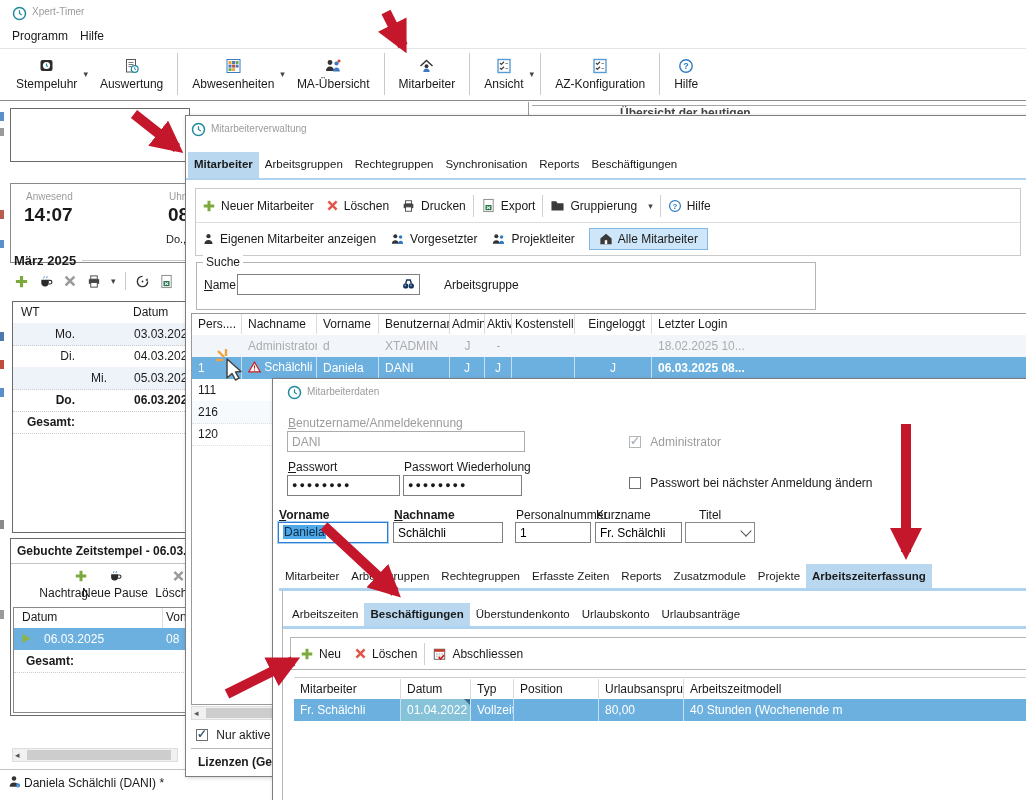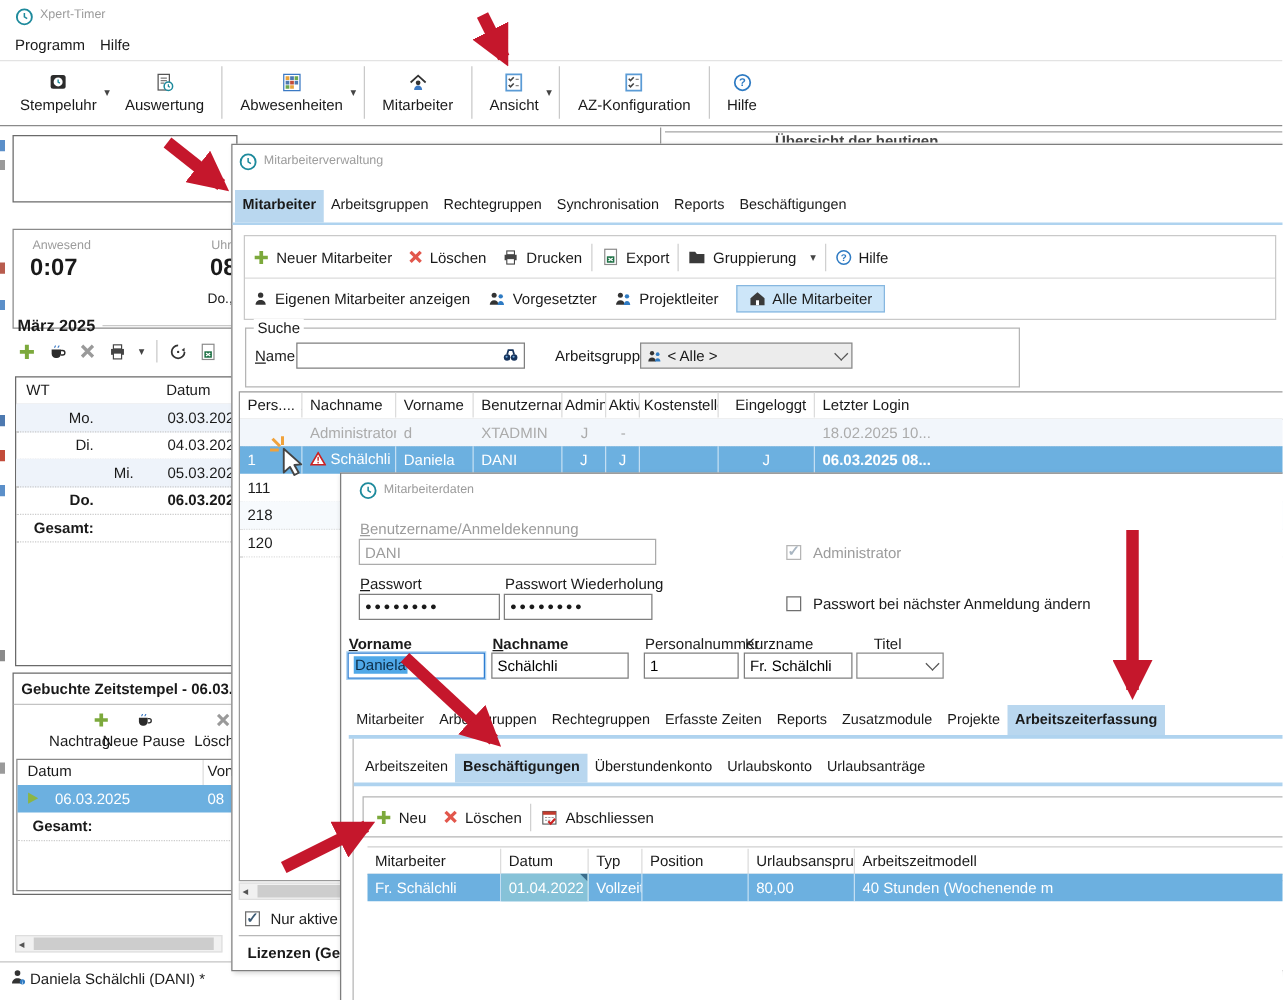--- a/index.html
+++ b/index.html
@@ -125,20 +125,32 @@
           <rect x="3" y="6.6" width="3" height="3" fill="#4d79b0"></rect>
           <rect x="6.6" y="6.6" width="3" height="3" fill="#c24b3a"></rect>
           <rect x="10.2" y="6.6" width="2.8" height="3" fill="#4d79b0"></rect>
           <rect x="3" y="10.2" width="3" height="2.8" fill="#6aa84f"></rect>
           <rect x="6.6" y="10.2" width="3" height="2.8" fill="#e8a33d"></rect>
         </svg>
       </span>
     <span>Abwesenheiten</span>
   </div>
   <span class="dd">▾</span>
+  <div class="tbtn">
+    <span>
+        <svg width="18" height="16" viewBox="0 0 18 16">
+          <circle cx="6" cy="4.5" r="2.4" fill="#333"></circle>
+          <path d="M2 13c0-2.8 1.8-4.4 4-4.4s4 1.6 4 4.4z" fill="#333"></path>
+          <circle cx="12.5" cy="5.5" r="2.1" fill="#3b79c4"></circle>
+          <path d="M9.2 13.4c.3-2.5 1.7-3.8 3.3-3.8 1.8 0 3.2 1.5 3.4 3.8z" fill="#3b79c4"></path>
+          <circle cx="15" cy="3" r="1.6" fill="#c24b3a"></circle>
+        </svg>
+      </span>
+    <span>MA-Übersicht</span>
+  </div>
   <div class="vsep"></div>
   <div class="tbtn">
     <span>
         <svg width="17" height="16" viewBox="0 0 16 16">
           <path d="M2 8 8 2.5 14 8" fill="none" stroke="#333" stroke-width="1.4"></path>
           <circle cx="8" cy="8.2" r="1.9" fill="#333"></circle>
           <path d="M4.8 14c0-2.3 1.4-3.6 3.2-3.6s3.2 1.3 3.2 3.6z" fill="#3b79c4"></path>
         </svg>
       </span>
     <span>Mitarbeiter</span>
@@ -187,21 +199,21 @@
 <div class="abs nw" style="left:620px;top:106px;width:280px;height:8px;overflow:hidden;color:#444;font-weight:bold;">
   <span>Übersicht der heutigen</span>
 </div>
 
 <div class="abs" style="left:0;top:103px;width:195px;height:697px;">
   <div class="abs" style="left:10px;top:5px;width:178px;height:52px;border:1px solid #6a6a6a;background:#fff;"></div>
 
   <div class="abs" style="left:10px;top:80px;width:180px;height:78px;border:1px solid #8a8a8a;background:#fff;">
     <span class="abs nw" style="left:15px;top:7px;font-size:10px;color:#9c9c9c;">Anwesend</span>
     <span class="abs nw" style="left:158px;top:7px;font-size:10px;color:#9c9c9c;">Uhrzeit</span>
-    <span class="abs nw bold" style="left:13px;top:20px;font-size:19px;">0:07</span>
+    <span class="abs nw bold" style="left:13px;top:20px;font-size:19px;">14:07</span>
     <span class="abs nw bold" style="left:157px;top:20px;font-size:19px;">08</span>
     <span class="abs nw" style="left:155px;top:49px;font-size:11px;">Do.,</span>
   </div>
 
   <span class="abs nw bold" style="left:14px;top:150px;font-size:13px;">März 2025</span>
   <div class="groupline" style="left:82px;top:157px;width:106px;"></div>
 
   <div class="abs" style="left:14px;top:168px;display:flex;align-items:center;gap:9px;height:20px;">
     <span>
         <svg width="15" height="15" viewBox="0 0 16 16">
@@ -464,32 +476,20 @@
     <span class="abs" style="left:204px;top:14px;">
       <svg width="15" height="14" viewBox="0 0 16 16">
           <circle cx="4.8" cy="10.2" r="3" fill="#16335c"></circle>
           <circle cx="11.2" cy="10.2" r="3" fill="#16335c"></circle>
           <path d="M4.8 7.5 6 3.5h4l1.2 4" fill="none" stroke="#16335c" stroke-width="1.6"></path>
           <circle cx="4.3" cy="9.6" r="1" fill="#6fa8dc"></circle>
           <circle cx="10.7" cy="9.6" r="1" fill="#6fa8dc"></circle>
         </svg>
     </span>
     <span class="abs nw" style="left:247px;top:15px;">Arbeitsgruppe</span>
-    <div class="combo" style="left:315px;top:11px;width:170px;height:21px;">
-      <span>
-          <svg width="13" height="12" viewBox="0 0 16 16">
-            <circle cx="5.5" cy="4.8" r="2.3" fill="#333"></circle>
-            <path d="M1.5 13.5c0-2.7 1.8-4.2 4-4.2s4 1.5 4 4.2z" fill="#333"></path>
-            <circle cx="11.5" cy="5.8" r="2" fill="#2F7BC3"></circle>
-            <path d="M8.6 13.6c.2-2.3 1.5-3.5 2.9-3.5 1.6 0 2.9 1.3 3 3.5z" fill="#2F7BC3"></path>
-          </svg>
-        </span>
-      <span class="nw">&lt; Alle &gt;</span>
-      <span class="chev" style="margin-left:auto;"></span>
-    </div>
   </div>
 
   <div class="abs" style="left:5px;top:197px;width:840px;height:390px;border:1px solid #9a9a9a;background:#fff;">
     <div class="abs" style="left:0;top:0;width:100%;height:21px;border-bottom:1px solid #b9b9b9;">
       <span class="th" style="left:0;width:50px;"><span>Pers....</span> <span style="font-size:8px;color:#7a8a99;">▲</span></span>
       <span class="th" style="left:50px;width:75px;">Nachname</span>
       <span class="th" style="left:125px;width:62px;">Vorname</span>
       <span class="th" style="left:187px;width:71px;">Benutzername</span>
       <span class="th" style="left:258px;width:35px;padding-left:2px;">Admin</span>
       <span class="th" style="left:293px;width:27px;padding-left:2px;">Aktiv</span>
@@ -521,21 +521,21 @@
       <span class="cell" style="left:258px;width:35px;text-align:center;padding-left:0;border-right:1px solid rgba(255,255,255,.6);">J</span>
       <span class="cell" style="left:293px;width:27px;text-align:center;padding-left:0;border-right:1px solid rgba(255,255,255,.6);">J</span>
       <span class="cell" style="left:320px;width:63px;border-right:1px solid rgba(255,255,255,.6);"></span>
       <span class="cell" style="left:383px;width:77px;text-align:center;padding-left:0;border-right:1px solid rgba(255,255,255,.6);">J</span>
       <span class="cell bold" style="left:460px;width:230px;">06.03.2025 08...</span>
     </div>
     <div class="abs" style="left:0;top:65px;width:100%;height:22px;border-bottom:1px dotted #e0e0e0;">
       <span class="cell" style="left:0;width:50px;">111</span>
     </div>
     <div class="abs" style="left:0;top:87px;width:100%;height:22px;background:#F7FAFD;border-bottom:1px dotted #e0e0e0;">
-      <span class="cell" style="left:0;width:50px;">218</span>
+      <span class="cell" style="left:0;width:50px;">216</span>
     </div>
     <div class="abs" style="left:0;top:109px;width:100%;height:22px;border-bottom:1px dotted #e0e0e0;">
       <span class="cell" style="left:0;width:50px;">120</span>
     </div>
   </div>
 
   <div class="hscroll" style="left:5px;top:590px;width:300px;height:14px;">
     <span class="arr">◂</span>
     <div class="thumb" style="left:14px;width:280px;"></div>
   </div>

